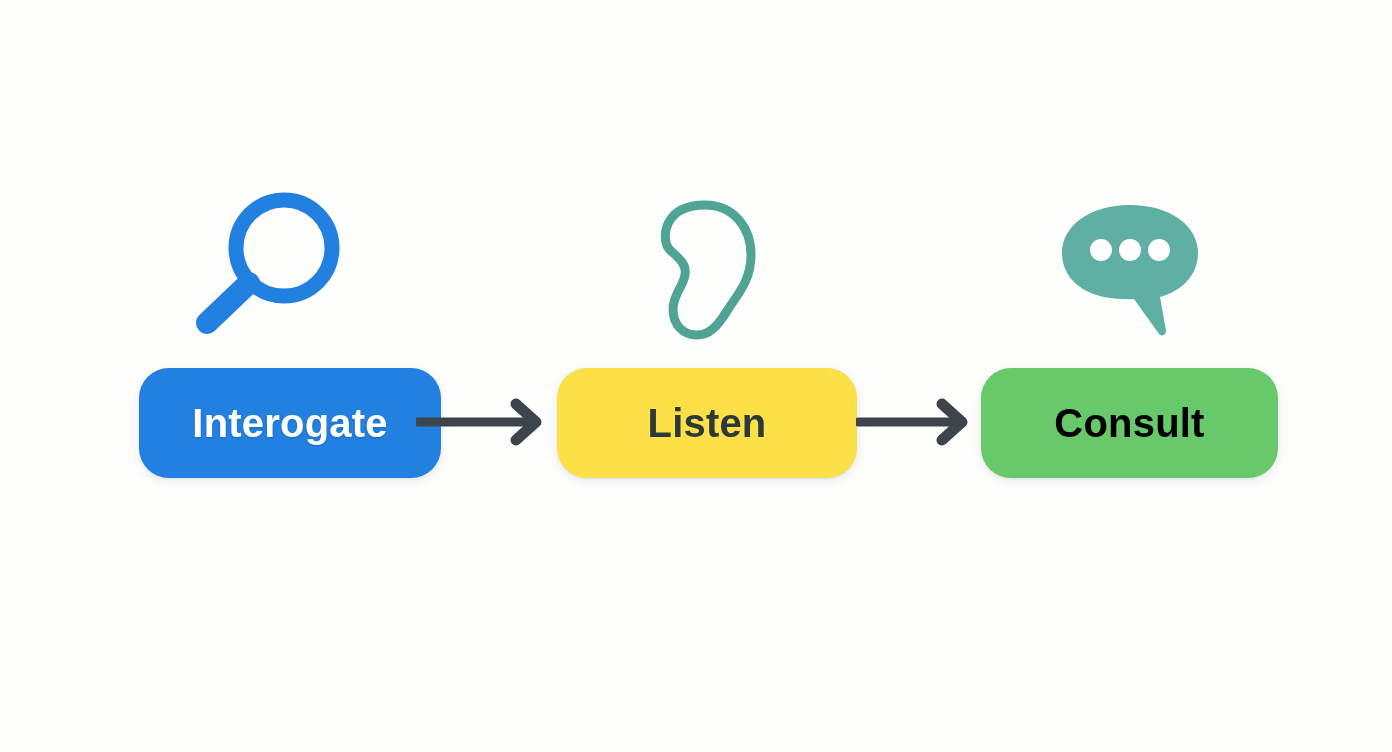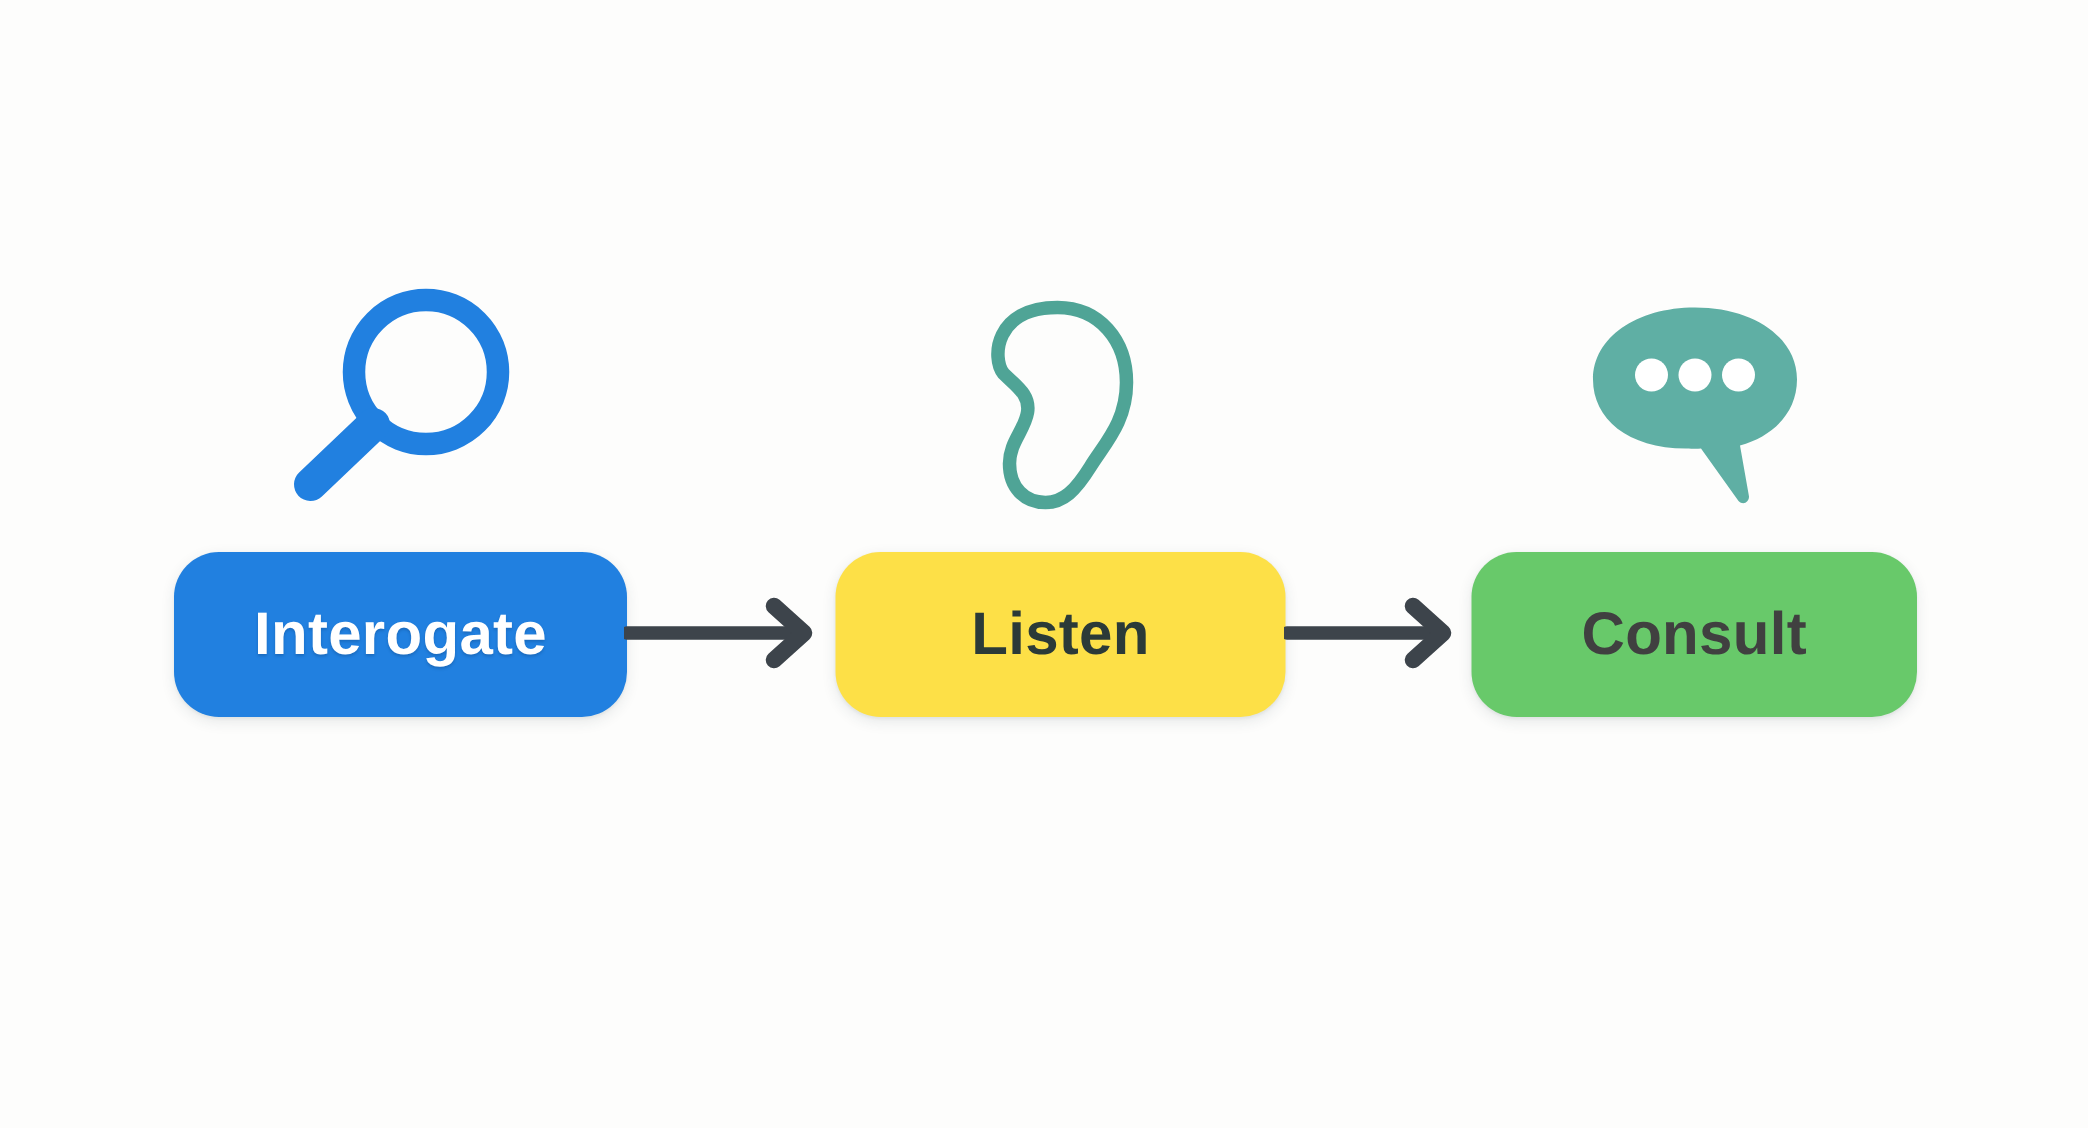--- a/index.html
+++ b/index.html
@@ -61,36 +61,37 @@
   }
   .pill-label {
     font-size: 40px;
     font-weight: bold;
     letter-spacing: 0.2px;
     line-height: 1;
     white-space: nowrap;
   }
   .pill-interogate {
     background: #2180e0;
+    margin-left: 23px;
   }
   .pill-interogate .pill-label {
     color: #ffffff;
     text-shadow: 0 1px 2px rgba(10,50,100,0.28);
   }
   .pill-listen {
     background: #fde047;
   }
   .pill-listen .pill-label {
     color: #2b3a38;
   }
   .pill-consult {
     background: #68c96a;
   }
   .pill-consult .pill-label {
-    color: #404040;
+    color: #000000;
   }
 
   
   .arrow {
     position: absolute;
     top: 398px;
     height: 48px;
   }
   .arrow-1 { left: 416px; width: 142px; }
   .arrow-2 { left: 856px; width: 128px; }

